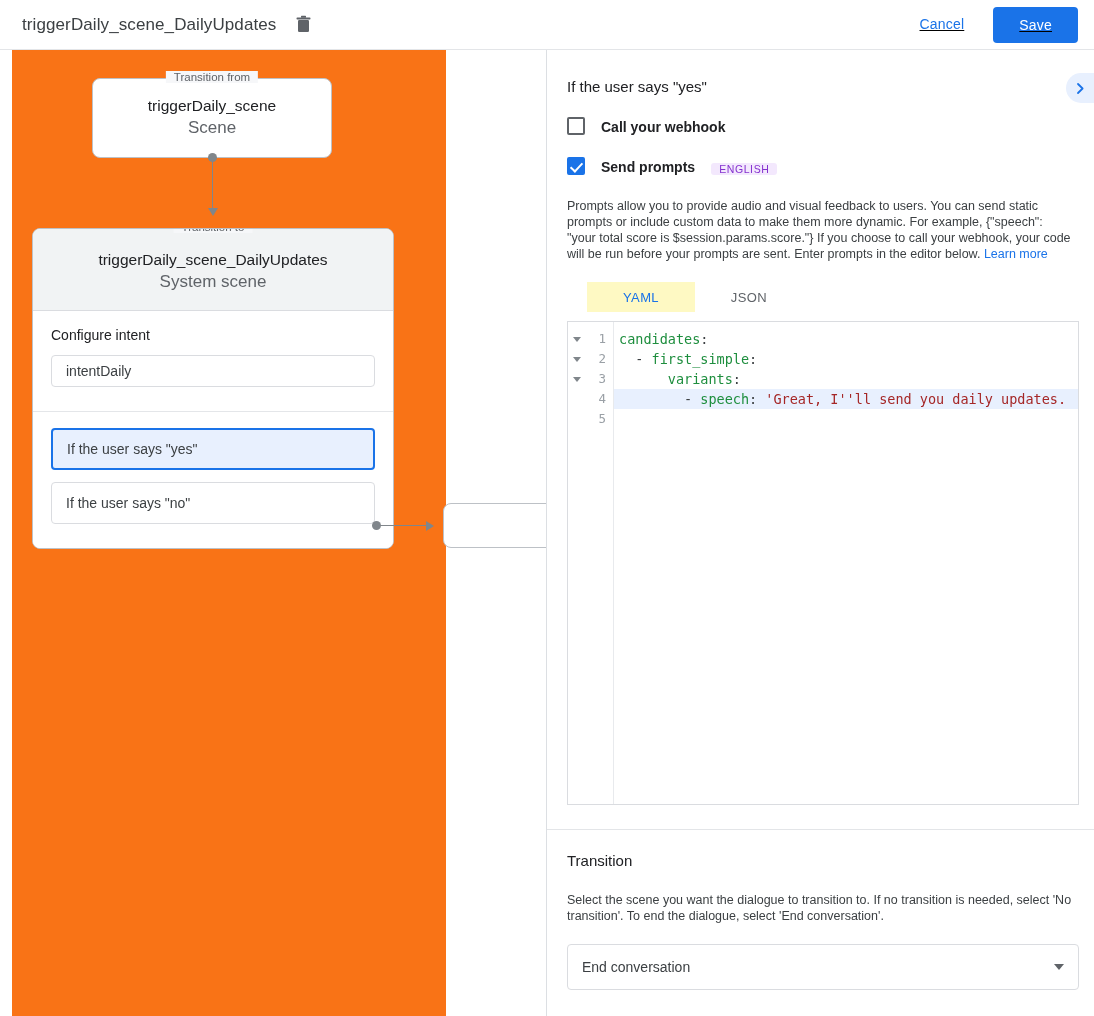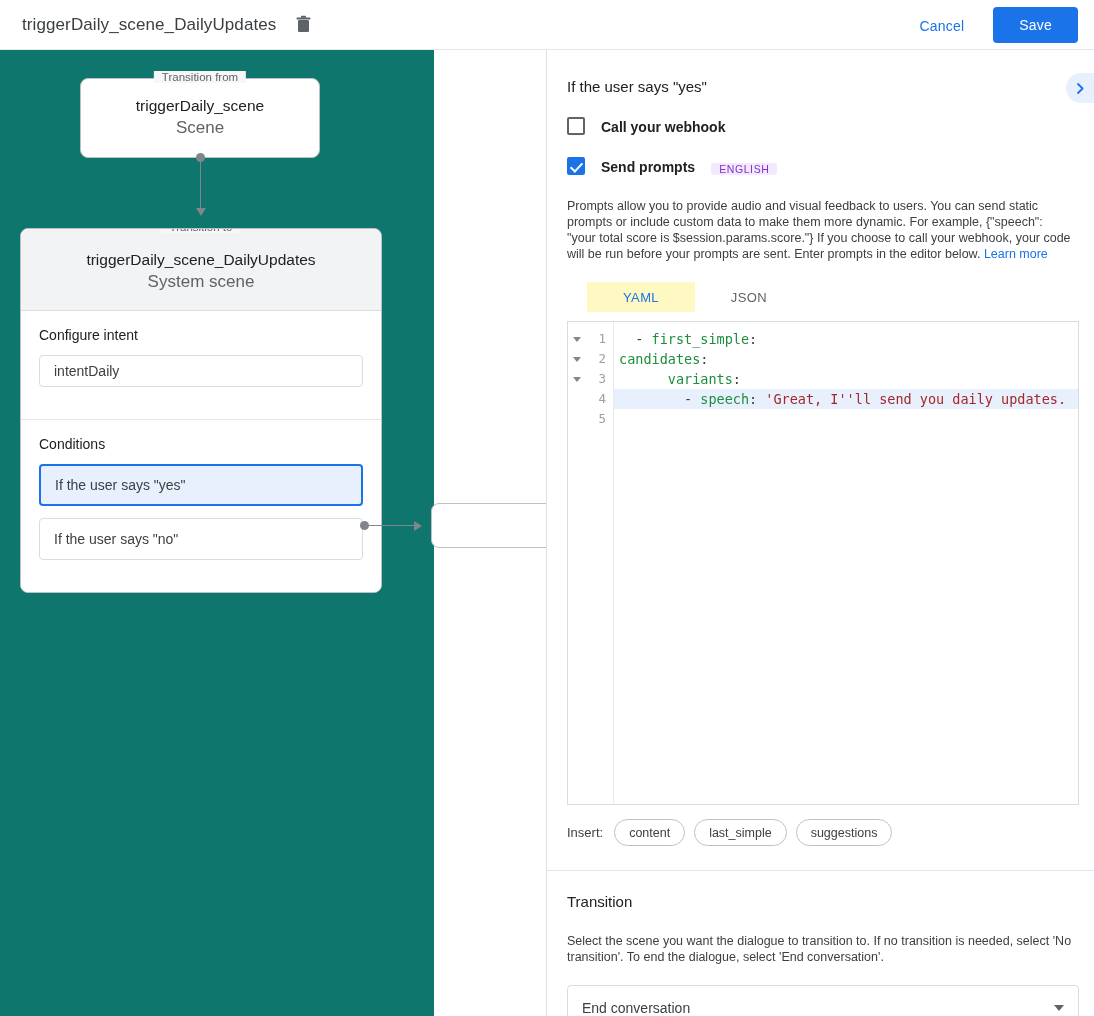--- a/index.html
+++ b/index.html
@@ -29,22 +29,23 @@
   }
   .trash-btn {
     margin-left: 14px;
     width: 26px; height: 26px;
     display: flex; align-items: center; justify-content: center;
     cursor: pointer; border-radius: 50%;
   }
   .trash-btn svg { display:block; }
   .topbar-right {
     margin-left: auto;
-    display: flex; align-items: flex-end;
+    display: flex; align-items: flex-start;
     padding-right: 16px;
+    text-decoration: underline;
   }
   .cancel-btn {
     font-size: 14px;
     color: #1a73e8;
     padding: 9px 14px;
     border-radius: 4px;
     cursor: pointer;
     background: transparent; border: none;
     font-family: inherit;
     letter-spacing: .2px;
@@ -63,23 +64,23 @@
   }
 
   
   .body-wrap {
     position: absolute; top: 50px; left: 0;
     width: 1094px; height: 966px;
   }
 
   
   .canvas {
-    position: absolute; top: 0; left: 0;
+    position: absolute; top: 0; left: 12px;
     width: 546px; height: 966px;
-    background: #0f766e;
+    background: #f97316;
     overflow: hidden;
   }
   .canvas-white-strip {
     position: absolute; top: 0; left: 434px;
     width: 112px; height: 966px;
     background: #ffffff;
   }
   .divider {
     position: absolute; top: 0; left: 546px;
     width: 1px; height: 966px;
@@ -159,21 +160,21 @@
     border-radius: 8px;
     overflow: hidden;
   }
   .tt-header {
     background: #f1f3f4;
     padding: 22px 0 18px 0;
     border-bottom: 1px solid #dadce0;
   }
   .tt-section {
     background: #ffffff;
-    padding: 16px 18px 32px 18px;
+    padding: 16px 18px 24px 18px;
     border-bottom: 1px solid #e4e6e9;
   }
   .tt-section:last-child { border-bottom: none; }
   .tt-section-label {
     font-size: 14px;
     color: #202124;
     margin-bottom: 12px;
   }
   .field-box {
     border: 1px solid #dadce0;
@@ -459,21 +460,20 @@
         <div class="node-legend">Transition to</div>
         <div class="tt-header">
           <div class="node-title">triggerDaily_scene_DailyUpdates</div>
           <div class="node-sub">System scene</div>
         </div>
         <div class="tt-section">
           <div class="tt-section-label">Configure intent</div>
           <div class="field-box">intentDaily</div>
         </div>
         <div class="tt-section">
-          <div class="tt-section-label">Conditions</div>
           <div class="cond-item selected">If the user says "yes"</div>
           <div class="cond-item">If the user says "no"</div>
         </div>
       </div>
     </div>
 
     <div class="conn-dot" style="left:360px; top:471px;"></div>
     <div class="conn-line" style="left:364px; top:475px; width:54px; height:1px;"></div>
     <div class="arrow-right" style="left:414px; top:471px;"></div>
 
@@ -524,34 +524,28 @@
             </div>
         </div>
         <div class="gutter">
           <div>1</div>
           <div>2</div>
           <div>3</div>
           <div>4</div>
           <div>5</div>
         </div>
         <div class="code-area">
+          <div class="code-line"><span class="tok-key">candidates</span><span class="tok-punct">:</span></div>
           <div class="code-line"><span>  </span><span class="tok-punct">- </span><span class="tok-key">first_simple</span><span class="tok-punct">:</span></div>
-          <div class="code-line"><span class="tok-key">candidates</span><span class="tok-punct">:</span></div>
           <div class="code-line"><span>      </span><span class="tok-key">variants</span><span class="tok-punct">:</span></div>
           <div class="code-line active"><span>        </span><span class="tok-punct">- </span><span class="tok-key">speech</span><span class="tok-punct">: </span><span class="tok-str">'Great, I''ll send you daily updates.</span></div>
           <div class="code-line"><span></span></div>
         </div>
       </div>
 
-      <div class="insert-row">
-        <div class="insert-label">Insert:</div>
-        <div class="chip">content</div>
-        <div class="chip">last_simple</div>
-        <div class="chip">suggestions</div>
-      </div>
     </div>
 
     <div class="section-divider"></div>
 
     <div class="panel-section">
       <div class="panel-heading" style="padding-top:22px;">Transition</div>
       <div class="desc">Select the scene you want the dialogue to transition to. If no transition is needed, select 'No transition'. To end the dialogue, select 'End conversation'.</div>
       <div class="select-box">
         <span>End conversation</span>
         <span class="caret"></span>

